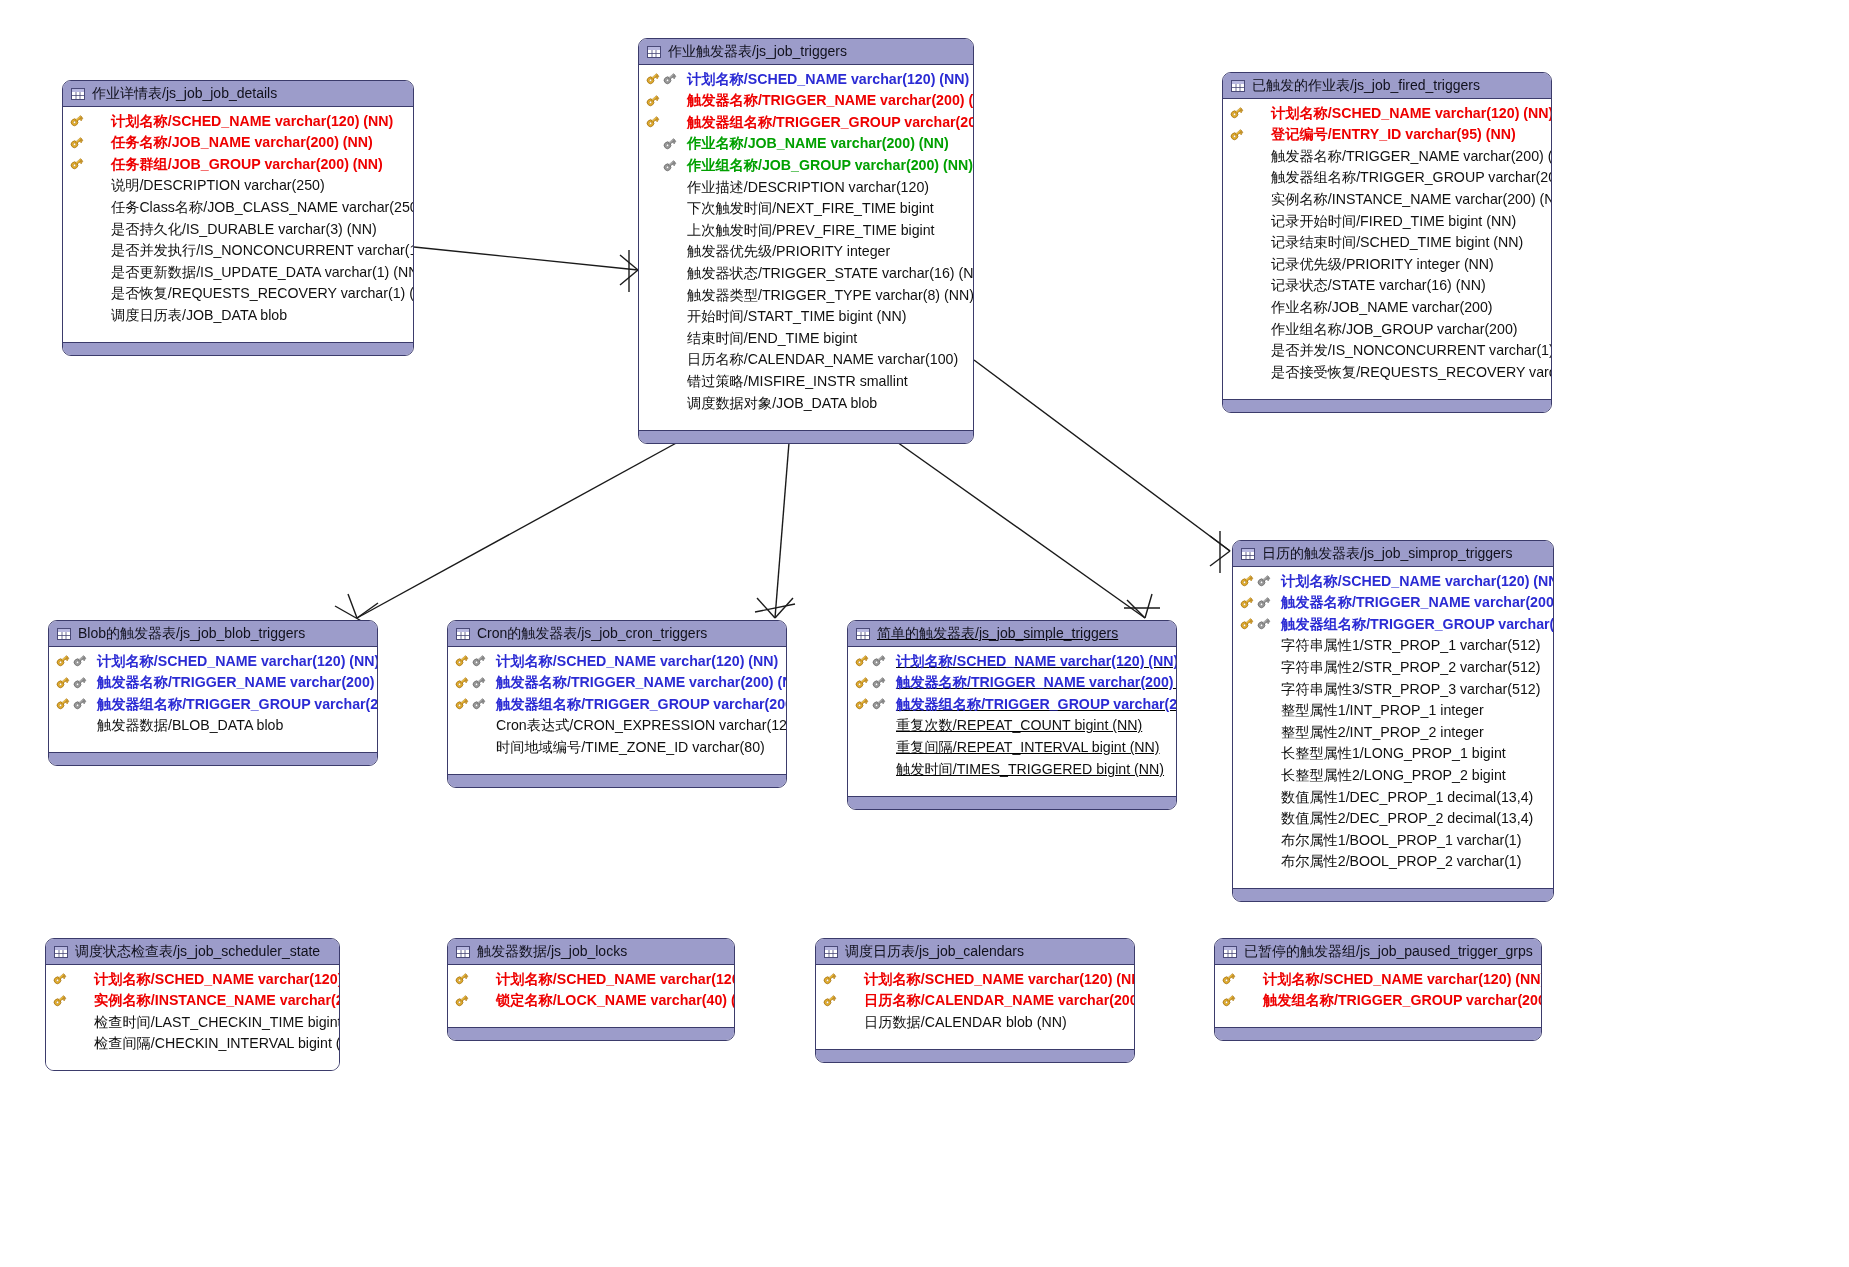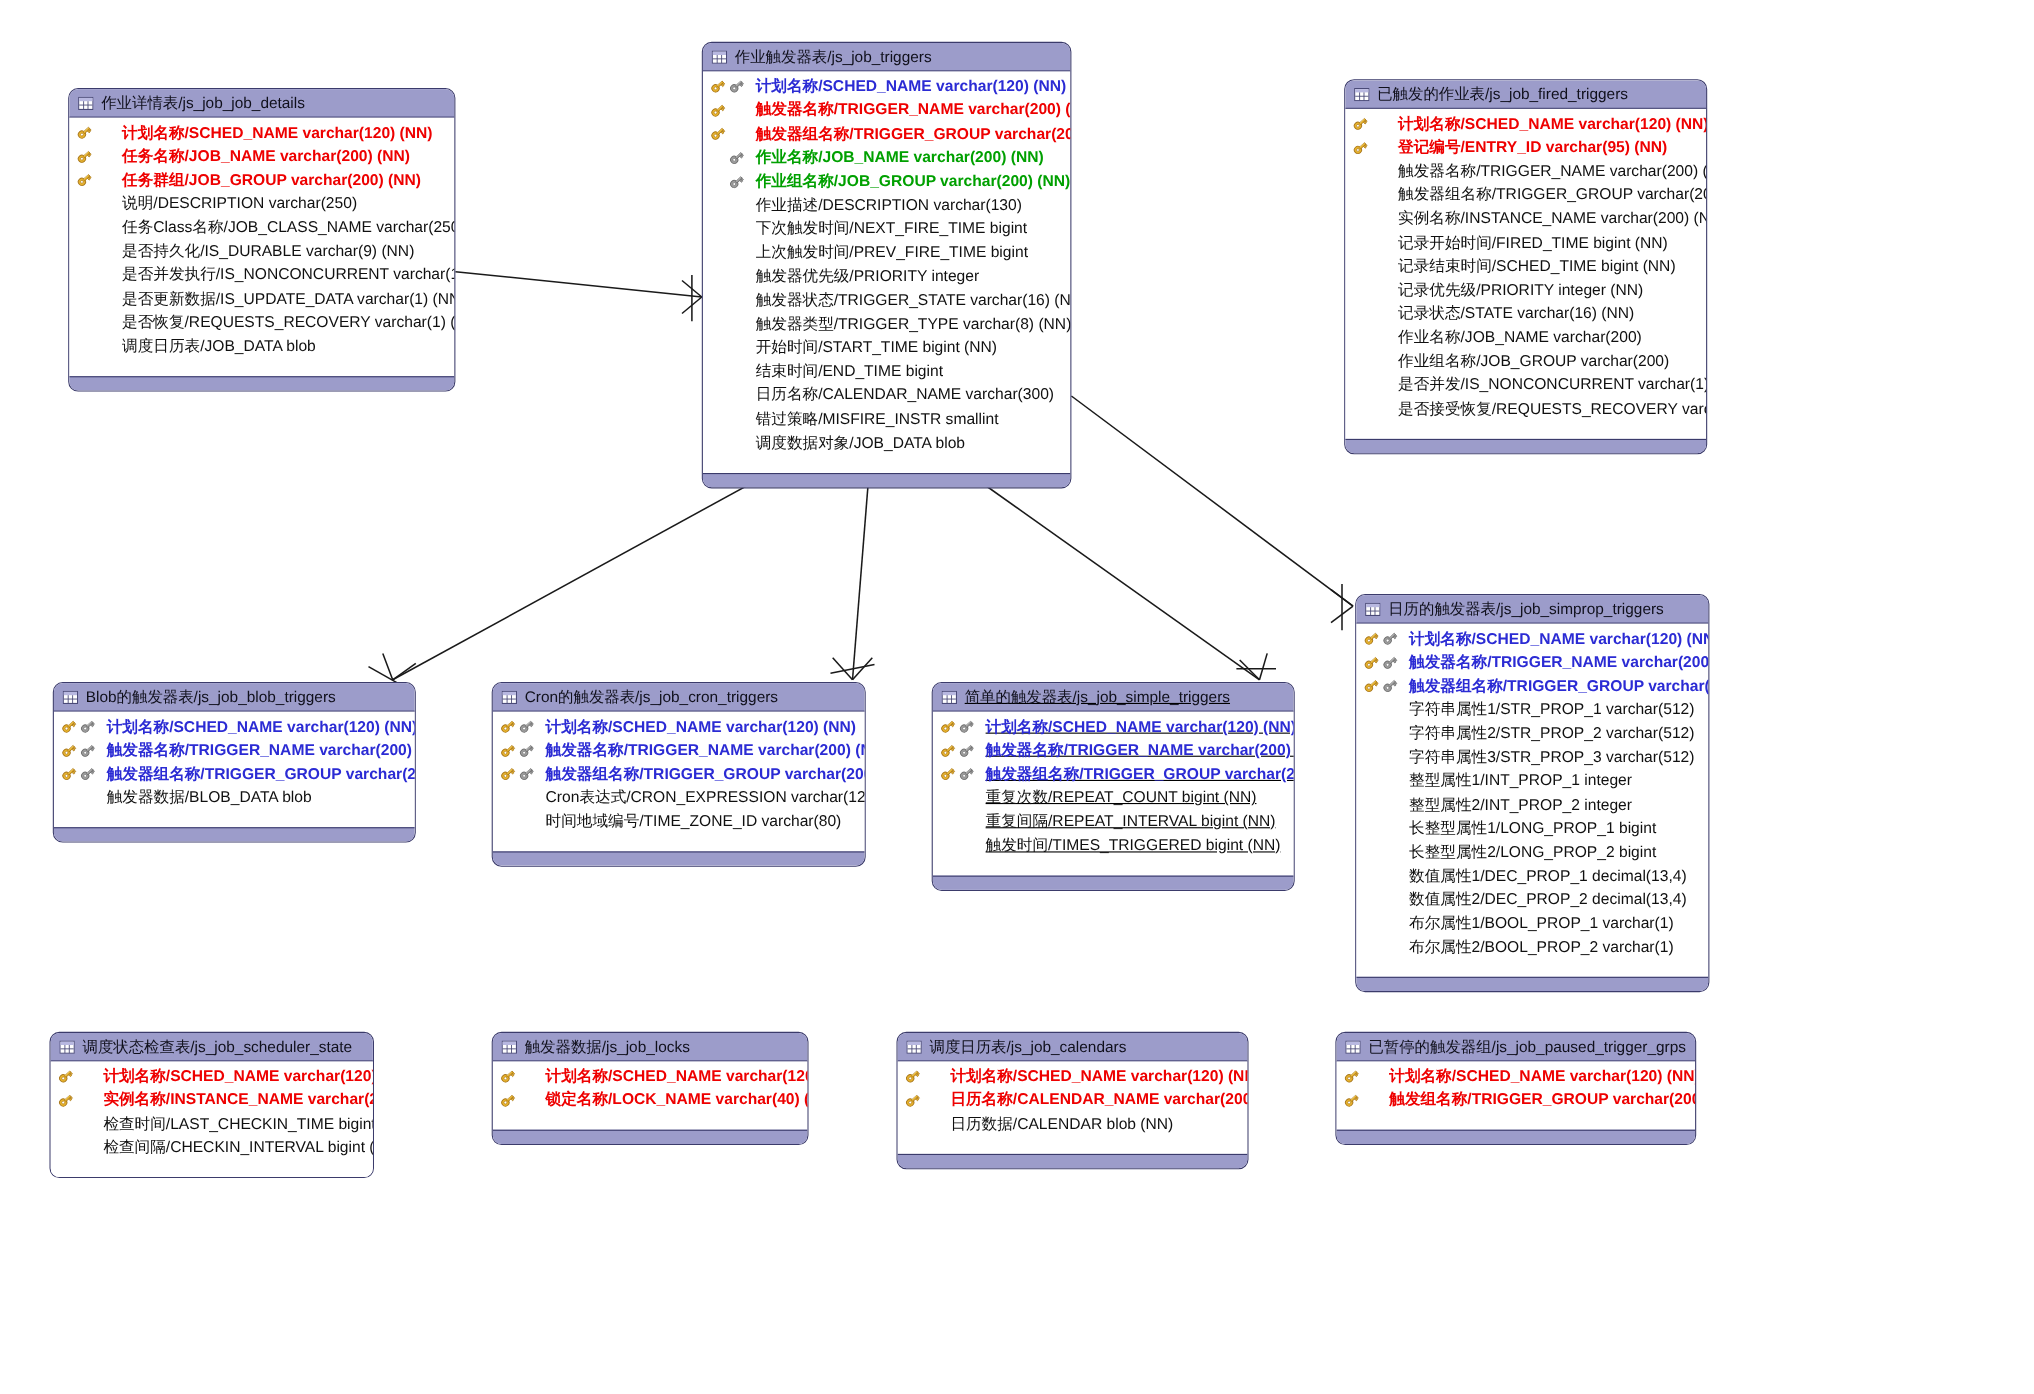--- a/index.html
+++ b/index.html
@@ -205,21 +205,21 @@
             <span class="key-spacer"></span>
             <span class="key-spacer"></span>
           </span>
           <span class="attr-label plain">任务Class名称/JOB_CLASS_NAME varchar(250) (NN)</span>
         </div>
         <div class="attr">
           <span class="keycell">
             <span class="key-spacer"></span>
             <span class="key-spacer"></span>
           </span>
-          <span class="attr-label plain">是否持久化/IS_DURABLE varchar(9) (NN)</span>
+          <span class="attr-label plain">是否持久化/IS_DURABLE varchar(3) (NN)</span>
         </div>
         <div class="attr">
           <span class="keycell">
             <span class="key-spacer"></span>
             <span class="key-spacer"></span>
           </span>
           <span class="attr-label plain">是否并发执行/IS_NONCONCURRENT varchar(1) (NN)</span>
         </div>
         <div class="attr">
           <span class="keycell">
@@ -358,21 +358,21 @@
               </svg>
             </span>
           </span>
           <span class="attr-label fk">作业组名称/JOB_GROUP varchar(200) (NN)</span>
         </div>
         <div class="attr">
           <span class="keycell">
             <span class="key-spacer"></span>
             <span class="key-spacer"></span>
           </span>
-          <span class="attr-label plain">作业描述/DESCRIPTION varchar(130)</span>
+          <span class="attr-label plain">作业描述/DESCRIPTION varchar(120)</span>
         </div>
         <div class="attr">
           <span class="keycell">
             <span class="key-spacer"></span>
             <span class="key-spacer"></span>
           </span>
           <span class="attr-label plain">下次触发时间/NEXT_FIRE_TIME bigint</span>
         </div>
         <div class="attr">
           <span class="keycell">
@@ -414,21 +414,21 @@
             <span class="key-spacer"></span>
             <span class="key-spacer"></span>
           </span>
           <span class="attr-label plain">结束时间/END_TIME bigint</span>
         </div>
         <div class="attr">
           <span class="keycell">
             <span class="key-spacer"></span>
             <span class="key-spacer"></span>
           </span>
-          <span class="attr-label plain">日历名称/CALENDAR_NAME varchar(300)</span>
+          <span class="attr-label plain">日历名称/CALENDAR_NAME varchar(100)</span>
         </div>
         <div class="attr">
           <span class="keycell">
             <span class="key-spacer"></span>
             <span class="key-spacer"></span>
           </span>
           <span class="attr-label plain">错过策略/MISFIRE_INSTR smallint</span>
         </div>
         <div class="attr">
           <span class="keycell">

